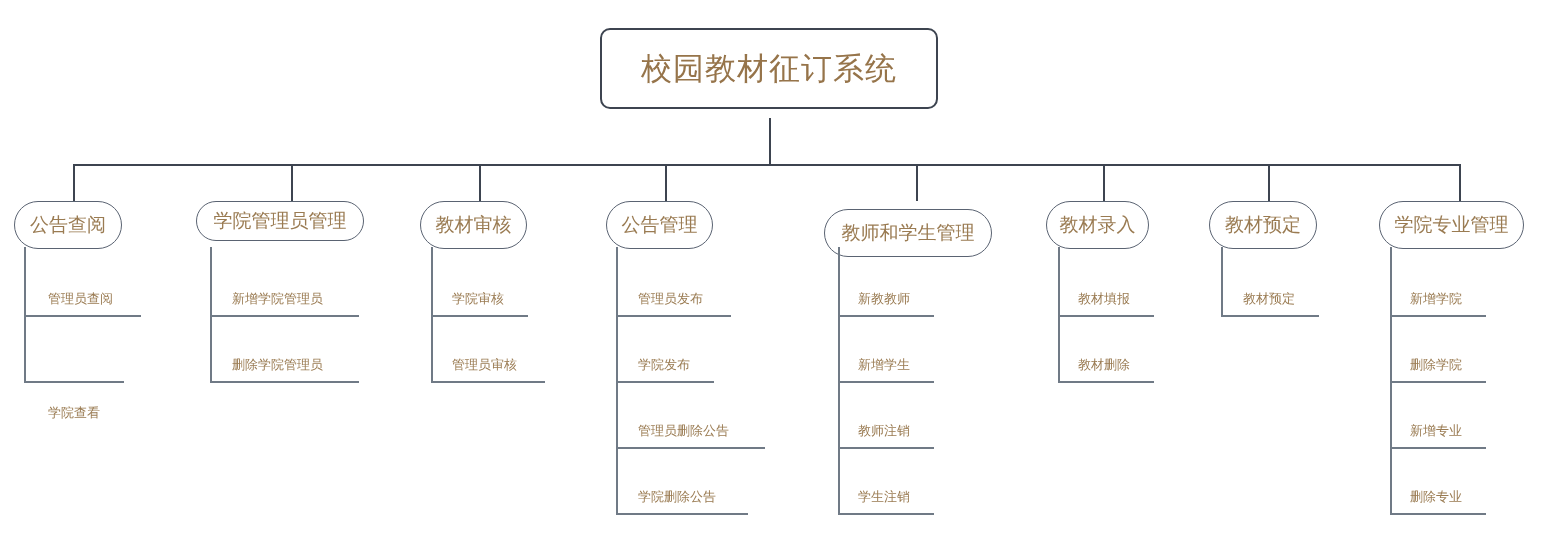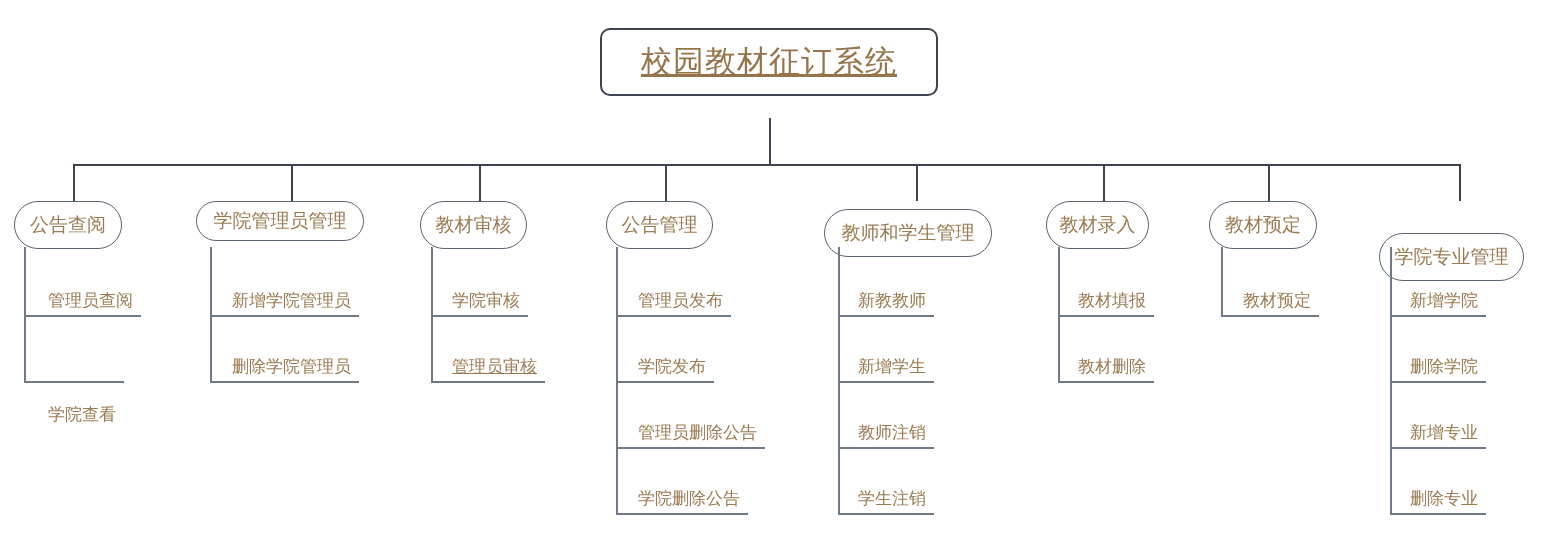--- a/index.html
+++ b/index.html
@@ -67,41 +67,41 @@
   .leaf-underline{
     position:absolute;
     background:#707a86;
     height:1.6px;
   }
 
   
   .leaf-label{
     position:absolute;
     color:#9a7b52;
-    font-size:17px;
+    font-size:13px;
     white-space:nowrap;
     line-height:1;
   }
 
   
   .watermark{
     position:absolute;
     color:#d6d6d6;
     font-size:27px;
     white-space:nowrap;
     letter-spacing:0.5px;
     pointer-events:none;
   }
 </style>
 </head>
 <body>
 
 <div id="canvas">
 
-  <div class="root-node" id="root-node" style="left:600px; top:28px; width:338px; height:68px;text-decoration:underline;">校园教材征订系统</div>
+  <div class="root-node" id="root-node" style="left:600px; top:28px; width:338px; height:81px;">校园教材征订系统</div>
 
   <div id="connectors">
       <div class="line-v" style="left:769px; top:118px; height:48px;"></div>
       <div class="line-h" style="left:73px; top:164px; width:1388px;"></div>
       <div class="line-v" style="left:73px; top:164px; height:37px;"></div>
       <div class="line-v" style="left:291px; top:164px; height:37px;"></div>
       <div class="line-v" style="left:479px; top:164px; height:37px;"></div>
       <div class="line-v" style="left:665px; top:164px; height:37px;"></div>
       <div class="line-v" style="left:916px; top:164px; height:37px;"></div>
       <div class="line-v" style="left:1103px; top:164px; height:37px;"></div>
@@ -126,21 +126,21 @@
       <div class="leaf-label" style="left:232px; top:292px;">新增学院管理员</div>
       <div class="leaf-underline" style="left: 210px; top: 381px; width: 149px;"></div>
       <div class="leaf-label" style="left:232px; top:358px;">删除学院管理员</div>
       <div class="pill" style="left:420px; top:201px; width:107px; height:48px;">
         <span>教材审核</span>
       </div>
       <div class="leaf-spine" style="left:431px; top:247px; height:136px;"></div>
       <div class="leaf-underline" style="left: 431px; top: 315px; width: 97px;"></div>
       <div class="leaf-label" style="left:452px; top:292px;">学院审核</div>
       <div class="leaf-underline" style="left: 431px; top: 381px; width: 114px;"></div>
-      <div class="leaf-label" style="left:452px; top:358px;text-decoration:underline;">管理员审核</div>
+      <div class="leaf-label" style="left:452px; top:358px;">管理员审核</div>
       <div class="pill" style="left:606px; top:201px; width:107px; height:48px;">
         <span>公告管理</span>
       </div>
       <div class="leaf-spine" style="left:616px; top:247px; height:268px;"></div>
       <div class="leaf-underline" style="left: 616px; top: 315px; width: 115px;"></div>
       <div class="leaf-label" style="left:638px; top:292px;">管理员发布</div>
       <div class="leaf-underline" style="left: 616px; top: 381px; width: 98px;"></div>
       <div class="leaf-label" style="left:638px; top:358px;">学院发布</div>
       <div class="leaf-underline" style="left: 616px; top: 447px; width: 149px;"></div>
       <div class="leaf-label" style="left:638px; top:424px;">管理员删除公告</div>
@@ -165,21 +165,21 @@
       <div class="leaf-underline" style="left: 1058px; top: 315px; width: 96px;"></div>
       <div class="leaf-label" style="left:1078px; top:292px;">教材填报</div>
       <div class="leaf-underline" style="left: 1058px; top: 381px; width: 96px;"></div>
       <div class="leaf-label" style="left:1078px; top:358px;">教材删除</div>
       <div class="pill" style="left:1209px; top:201px; width:108px; height:48px;">
         <span>教材预定</span>
       </div>
       <div class="leaf-spine" style="left:1221px; top:247px; height:70px;"></div>
       <div class="leaf-underline" style="left: 1221px; top: 315px; width: 98px;"></div>
       <div class="leaf-label" style="left:1243px; top:292px;">教材预定</div>
-      <div class="pill" style="left:1379px; top:201px; width:145px; height:48px;margin-top:32px;">
+      <div class="pill" style="left:1379px; top:201px; width:145px; height:48px;">
         <span>学院专业管理</span>
       </div>
       <div class="leaf-spine" style="left:1390px; top:247px; height:268px;"></div>
       <div class="leaf-underline" style="left: 1390px; top: 315px; width: 96px;"></div>
       <div class="leaf-label" style="left:1410px; top:292px;">新增学院</div>
       <div class="leaf-underline" style="left: 1390px; top: 381px; width: 96px;"></div>
       <div class="leaf-label" style="left:1410px; top:358px;">删除学院</div>
       <div class="leaf-underline" style="left: 1390px; top: 447px; width: 96px;"></div>
       <div class="leaf-label" style="left:1410px; top:424px;">新增专业</div>
       <div class="leaf-underline" style="left: 1390px; top: 513px; width: 96px;"></div>

